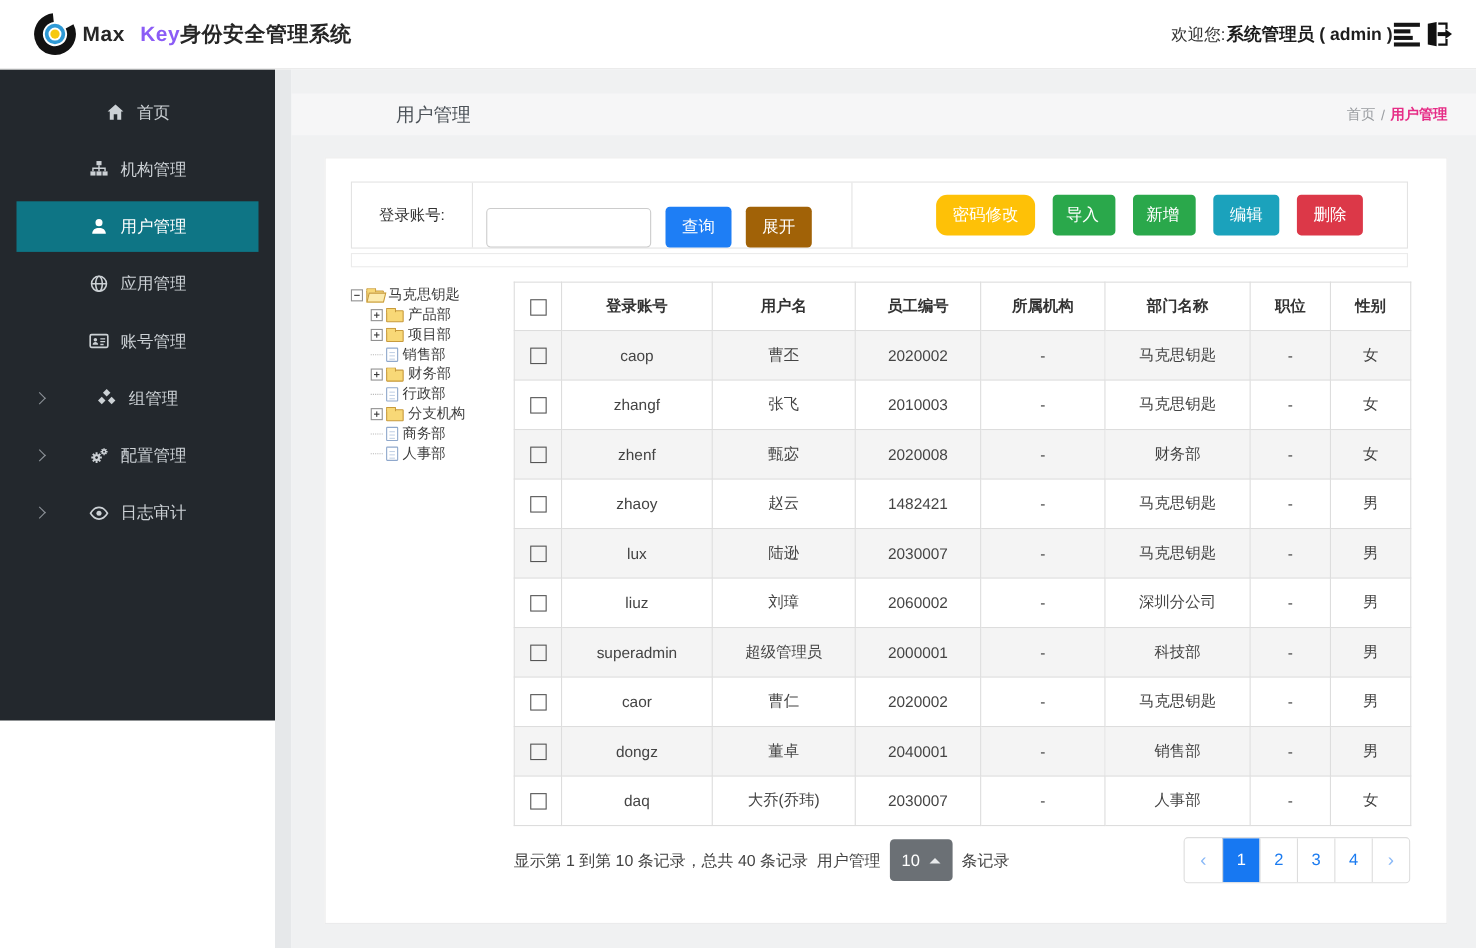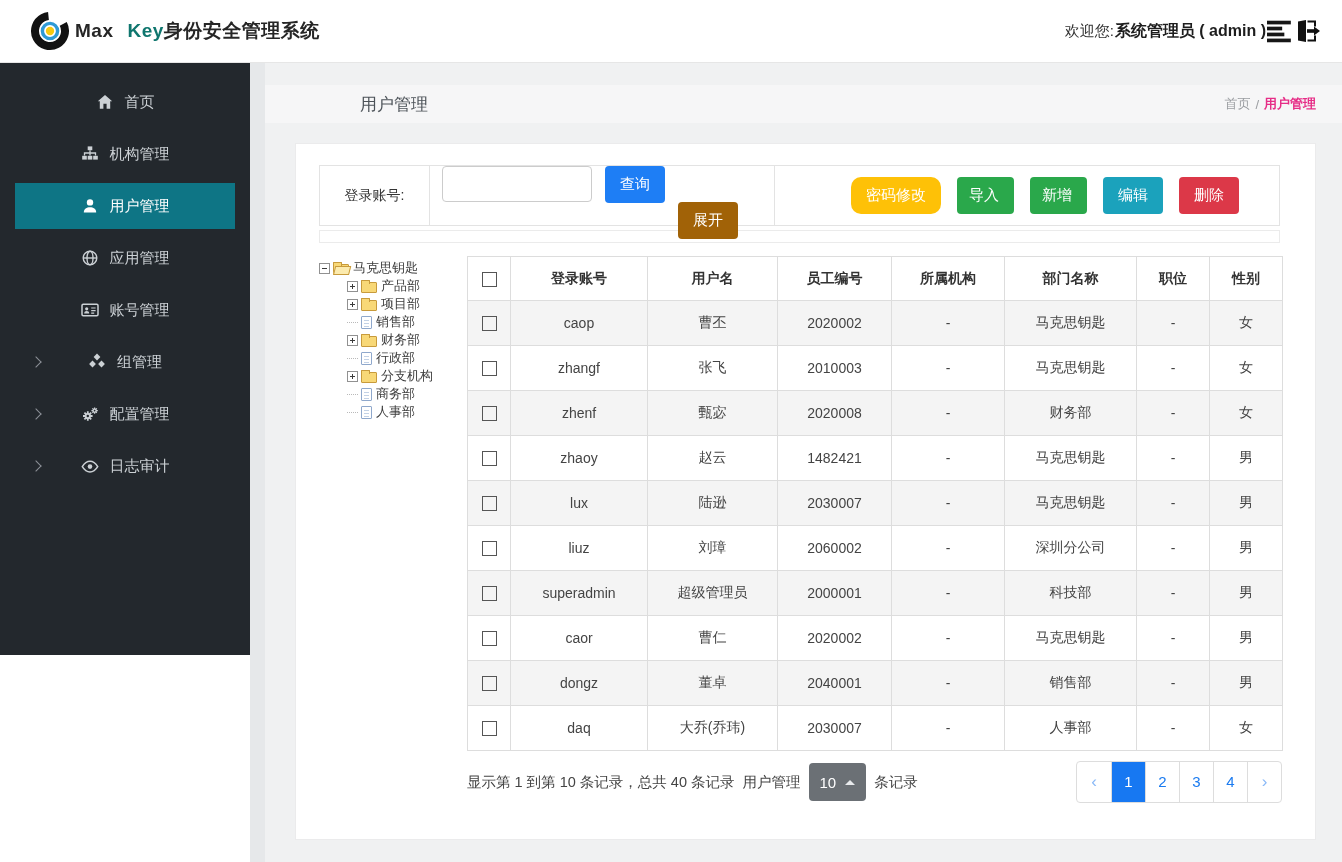--- a/index.html
+++ b/index.html
@@ -7,21 +7,21 @@
   body { font-family: "Liberation Sans", "DejaVu Sans", sans-serif; background:#fff; }
   .page { position:relative; width:1342px; height:862px; overflow:hidden; background:#fff; }
 
   
   .topbar { position:absolute; left:0; top:0; width:1342px; height:63px; background:#fff;
             border-bottom:1px solid #e6e6e6; display:flex; align-items:center;
             justify-content:space-between; padding:0 22px 0 30px; z-index:5; }
   .brand { display:flex; align-items:center; gap:5px; }
   .logo-svg { width:40px; height:40px; }
   .brand-text { font-size:19px; font-weight:700; color:#262626; letter-spacing:.5px; }
-  .brand-text .key { color:#0f766e;padding-left:14px; }
+  .brand-text .key { color:#8b5cf6;padding-left:14px; }
   .welcome { display:flex; align-items:center; gap:1px; }
   .welcome-label { font-size:15px; color:#333; }
   .welcome-user { font-size:16px; font-weight:700; color:#1d1d1d; }
   .top-icon { width:26px; height:26px; display:inline-block; }
 
   
   .sidebar { position:absolute; left:0; top:63px; width:250px; height:592px;
              background:#23282d; padding-top:10px; }
   .side-item { position:relative; height:46px; margin:6px 15px; display:flex;
                align-items:center; justify-content:center; gap:11px; color:#ccd1d5;
@@ -41,21 +41,21 @@
   .page-title { font-size:17px; font-weight:400; color:#4c5258; }
   .breadcrumb { font-size:13px; color:#9a9da1; display:flex; gap:5px; align-items:center; }
   .breadcrumb .crumb-current { color:#e62d87; font-weight:700; }
 
   .panel { position:relative; margin:20px 26px 0 30px; height:697px; background:#fff;
            border:1px solid #ebebec; padding:21px 35px 0 23px; }
 
   
   .search-box { border:1px solid #e3e3e3; height:61px; display:flex; align-items:center; }
   .search-left { width:455px; height:100%; border-right:1px solid #e3e3e3;
-                 display:flex; align-items:flex-start; flex:none; }
+                 display:flex; align-items:flex-end; flex:none; }
   .search-label-cell { width:110px; height:100%; border-right:1px solid #e3e3e3;
                        display:flex; align-items:center; justify-content:center;
                        font-size:14px; color:#333; flex:none; }
   .search-input { margin-left:12px; width:150px; height:36px; border:1px solid #ccc;
                   border-radius:4px; padding:0 8px; font-size:14px; font-family:inherit; }
   .btn { display:inline-flex; align-items:center; justify-content:center; height:37px;
          border:none; border-radius:4px; color:#fff; font-size:15px; font-family:inherit;
          padding:0 15px; cursor:pointer; white-space:nowrap; }
   .btn-primary { background:#1e7ef5; }
   .btn-secondary { background:#a16207;margin-top:36px; }
@@ -67,21 +67,21 @@
   .search-actions { flex:1; display:flex; justify-content:flex-end; align-items:center;
                     padding-right:40px; }
   .search-actions .btn { margin-left:16px; }
 
   .toolbar-strip { margin-top:4px; height:13px; border:1px solid #ebebeb; }
 
   
   .body-row { display:flex; margin-top:13px; }
   .tree { width:148px; flex:none; font-size:13px; color:#3c3c3c; padding-top:3px; }
   .tree-node { height:18px; display:flex; align-items:center; cursor:pointer; white-space:nowrap; }
-  .tree-node.lvl1 { margin-left:28px; }
+  .tree-node.lvl1 { margin-left:18px; }
   .expander { width:11px; height:11px; border:1px solid #919191; background:#fff;
               position:relative; flex:none; margin-right:3px; }
   .expander::before { content:""; position:absolute; left:2px; right:2px; top:4px;
                       height:1px; background:#3c3c3c; }
   .expander.plus::after { content:""; position:absolute; top:2px; bottom:2px; left:4px;
                           width:1px; background:#3c3c3c; }
   .tree-dash { width:11px; height:1px; border-top:1px dotted #b9b9b9; flex:none; margin-right:3px; }
   .icon-folder { position:relative; width:16px; height:11px; background:#f8d877;
                  border:1px solid #c89b3c; border-radius:1px; margin:2px 4px 0 0; flex:none; }
   .icon-folder::before { content:""; position:absolute; top:-3px; left:-1px; width:7px;

